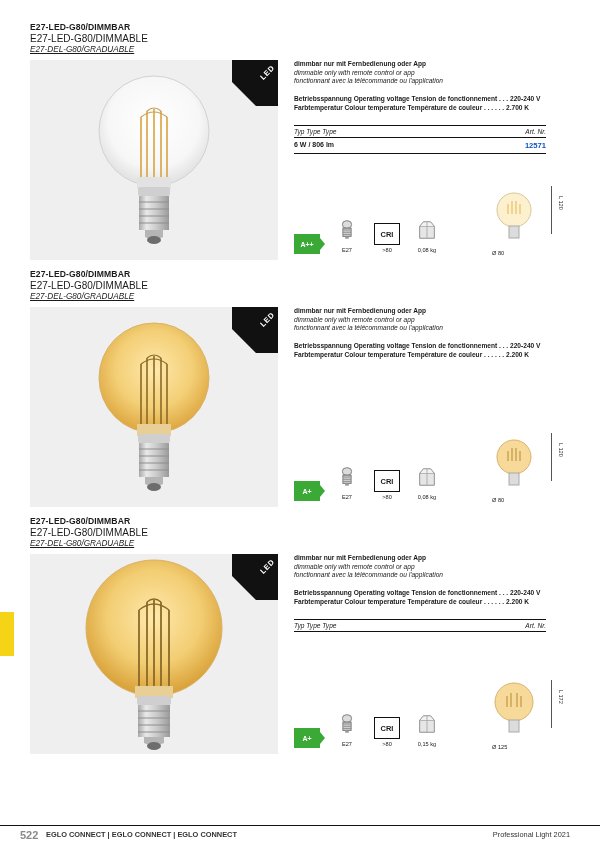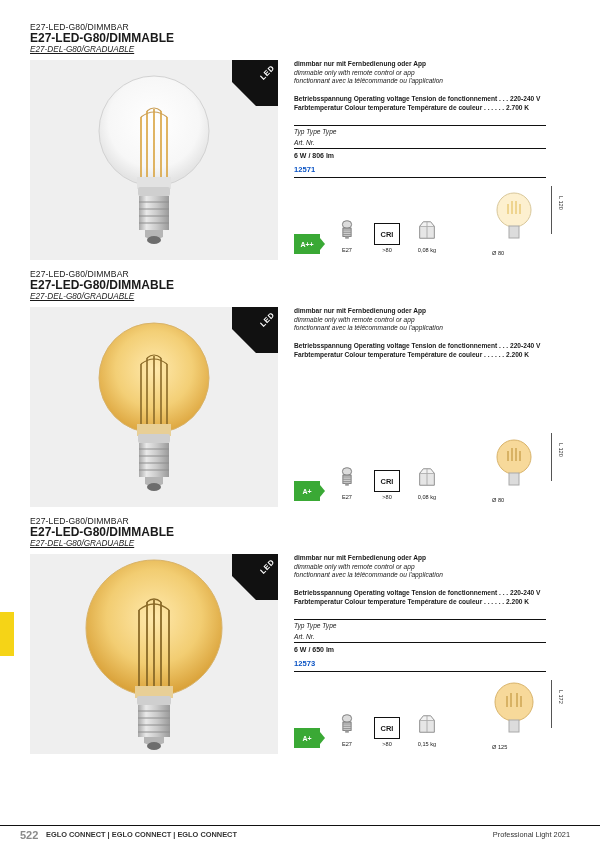--- a/index.html
+++ b/index.html
@@ -22,22 +22,22 @@
   .content{
     position:absolute;left:30px;top:22px;width:540px;
   }
   .product{
     position:relative;
     margin-bottom:9px;
   }
   .titles{
     margin-bottom:5px;
   }
-  .t1{font-size:8.6px;font-weight:normal;letter-spacing:.1px;line-height:11px;}
-  .t2{font-size:12px;line-height:11px;font-weight:bold;}
+  .t1{font-size:8.6px;font-weight:bold;letter-spacing:.1px;line-height:11px;}
+  .t2{font-size:10px;line-height:11px;}
   .t3{font-size:8.2px;font-style:italic;line-height:11px;text-decoration:underline;}
 
   .body{
     position:relative;
     display:flex;
     align-items:flex-start;
   }
   .photo{
     position:relative;
     width:248px;height:200px;
@@ -69,21 +69,21 @@
   }
   .dimnote{font-size:6.6px;line-height:8.6px;font-weight:bold;}
   .dimnote .i{font-style:italic;font-weight:normal;}
   .specs{margin-top:8px;}
   .spec{font-size:6.6px;line-height:9.4px;font-weight:bold;}
   .tbl{
     margin-top:12px;
     width:252px;
     border-top:1px solid #111;
   }
-  .tbl .hrow,.tbl .drow{display:flex;justify-content:space-between;flex-direction:column;}
+  .tbl .hrow,.tbl .drow{display:flex;justify-content:space-between;}
   .tbl .hrow{border-bottom:1px solid #111;}
   .tbl .hrow div{font-size:6.6px;font-style:italic;padding:2px 0 2px 0;font-weight:normal;}
   .tbl .drow{border-bottom:1px solid #111;}
   .tbl .drow .l{font-size:7px;font-weight:bold;padding:3px 0;}
   .tbl .drow .r{font-size:7.6px;font-weight:bold;color:#0a53c4;padding:3px 0;}
 
   .icons{
     position:absolute;left:16px;bottom:6px;
     display:flex;align-items:flex-end;gap:14px;
   }
@@ -420,24 +420,20 @@
           </div>
           <div class="specs">
             <div class="spec">Betriebsspannung Operating voltage Tension de fonctionnement . . . 220-240 V</div>
             <div class="spec">Farbtemperatur Colour temperature Température de couleur . . . . . .  2.200 K</div>
           </div>
           <div class="tbl">
             <div class="hrow">
               <div>Typ Type Type</div>
               <div>Art. Nr.</div>
             </div>
-            <div class="drow">
-              <div class="l">6 W / 650 lm</div>
-              <div class="r">12573</div>
-            </div>
           </div>
 
           <div class="icons">
             <div class="ico">
               <div class="energy">A+</div>
             </div>
             <div class="ico">
               <svg class="boxico" viewBox="0 0 24 24">
                 <rect x="7" y="2" width="10" height="8" rx="4" fill="#dcdcdc" stroke="#777"></rect>
                 <rect x="7.5" y="10" width="9" height="9" fill="#cfcfcf" stroke="#777"></rect>

